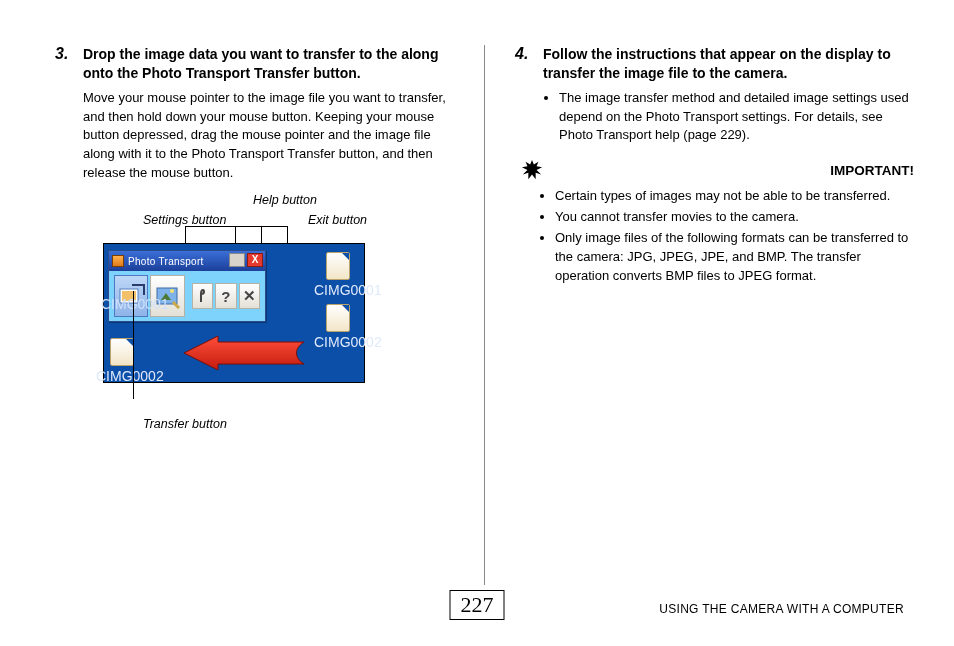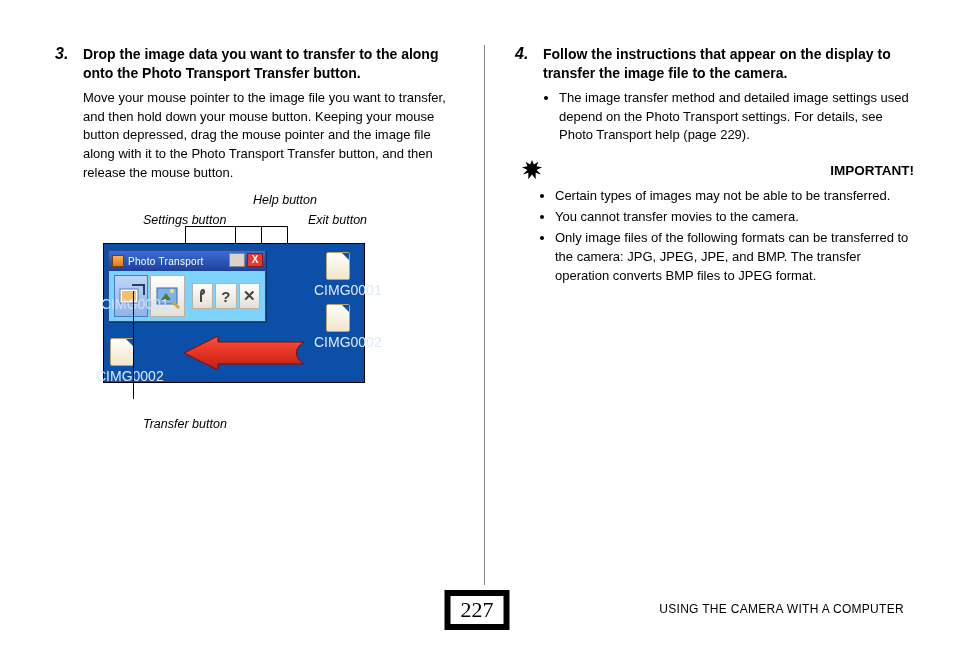--- a/index.html
+++ b/index.html
@@ -201,21 +201,21 @@
   .footer {
     position: absolute;
     bottom: 22px;
     left: 0; right: 0;
     height: 34px;
   }
   .page-box {
     position: absolute;
     left: 50%;
     transform: translateX(-50%);
-    border: 6px solid #000000;
+    border: 1px solid #000000;
     padding: 1px 10px;
     font-family: "Times New Roman", serif;
     font-size: 22px;
   }
   .section-label {
     position: absolute;
     right: 50px;
     top: 12px;
     font-size: 12px;
     letter-spacing: .3px;

